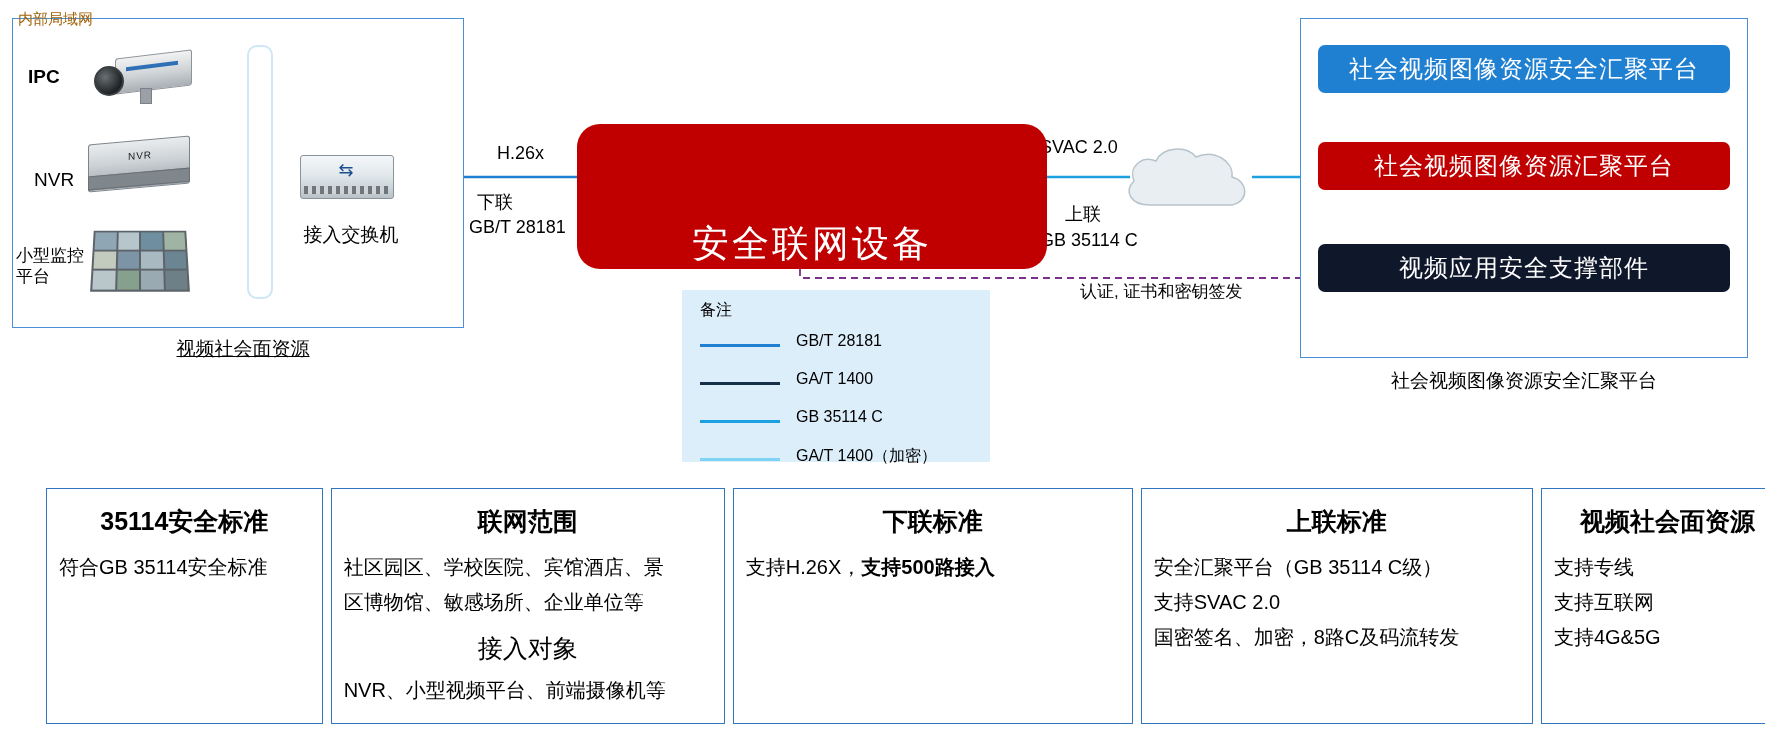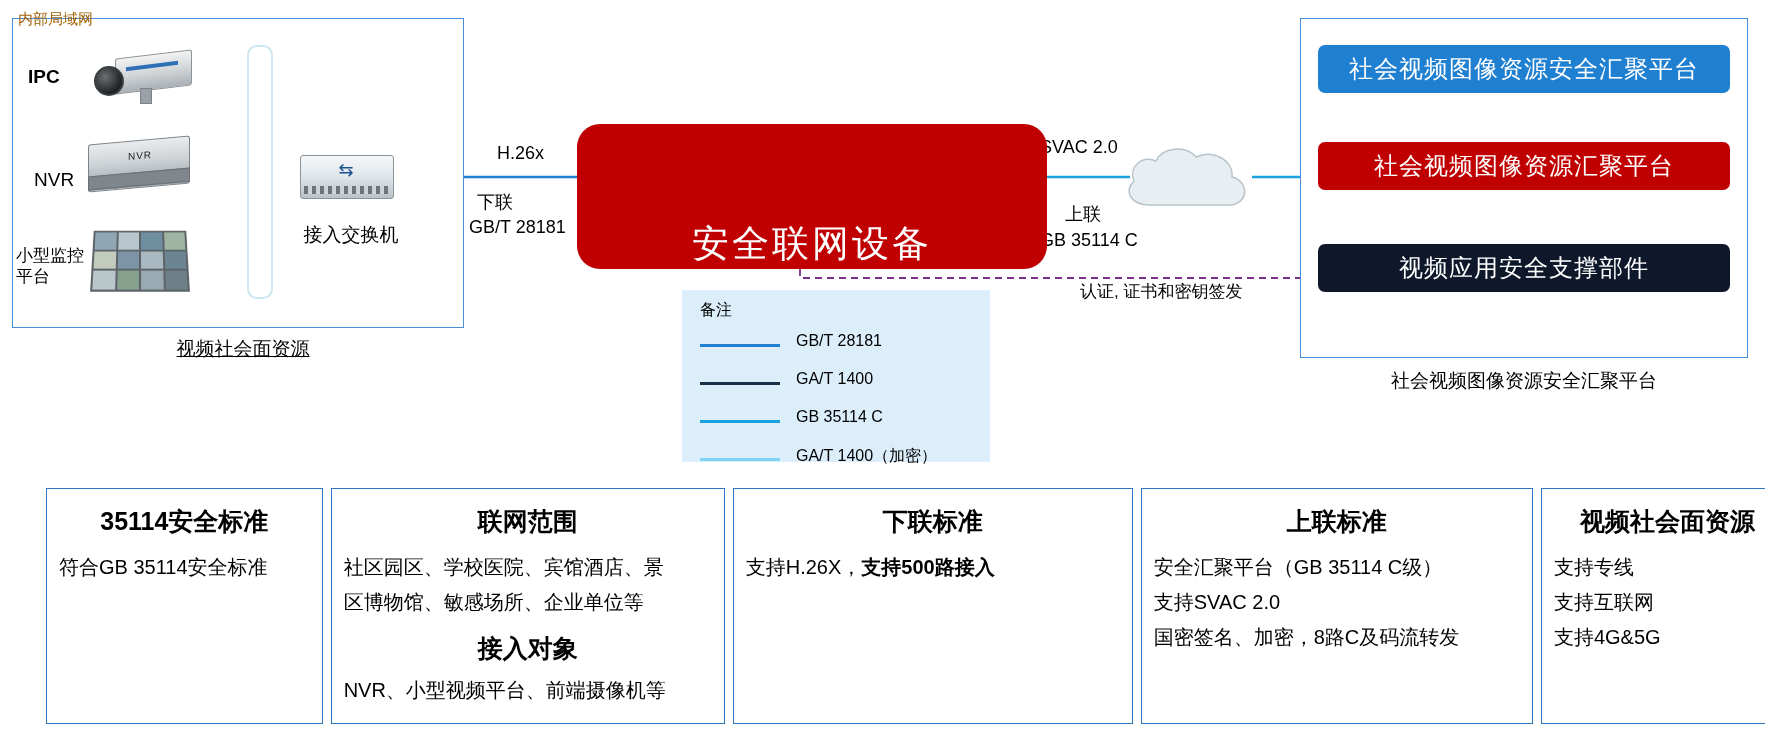--- a/index.html
+++ b/index.html
@@ -235,21 +235,21 @@
     position: relative;
   }
   .card-title {
     font-size: 25px;
     font-weight: bold;
     text-align: center;
     margin: 6px 0 14px 0;
   }
   .card-sub {
     font-size: 25px;
-    font-weight: bold;
+    font-weight: normal;
     text-align: center;
     margin: 14px 0 10px 0;
   }
   .card-line {
     font-size: 20px;
     line-height: 1.55;
     margin: 4px 0;
   }
   .card-line.center { text-align: left; }
   .card-line b { font-weight: bold; }

